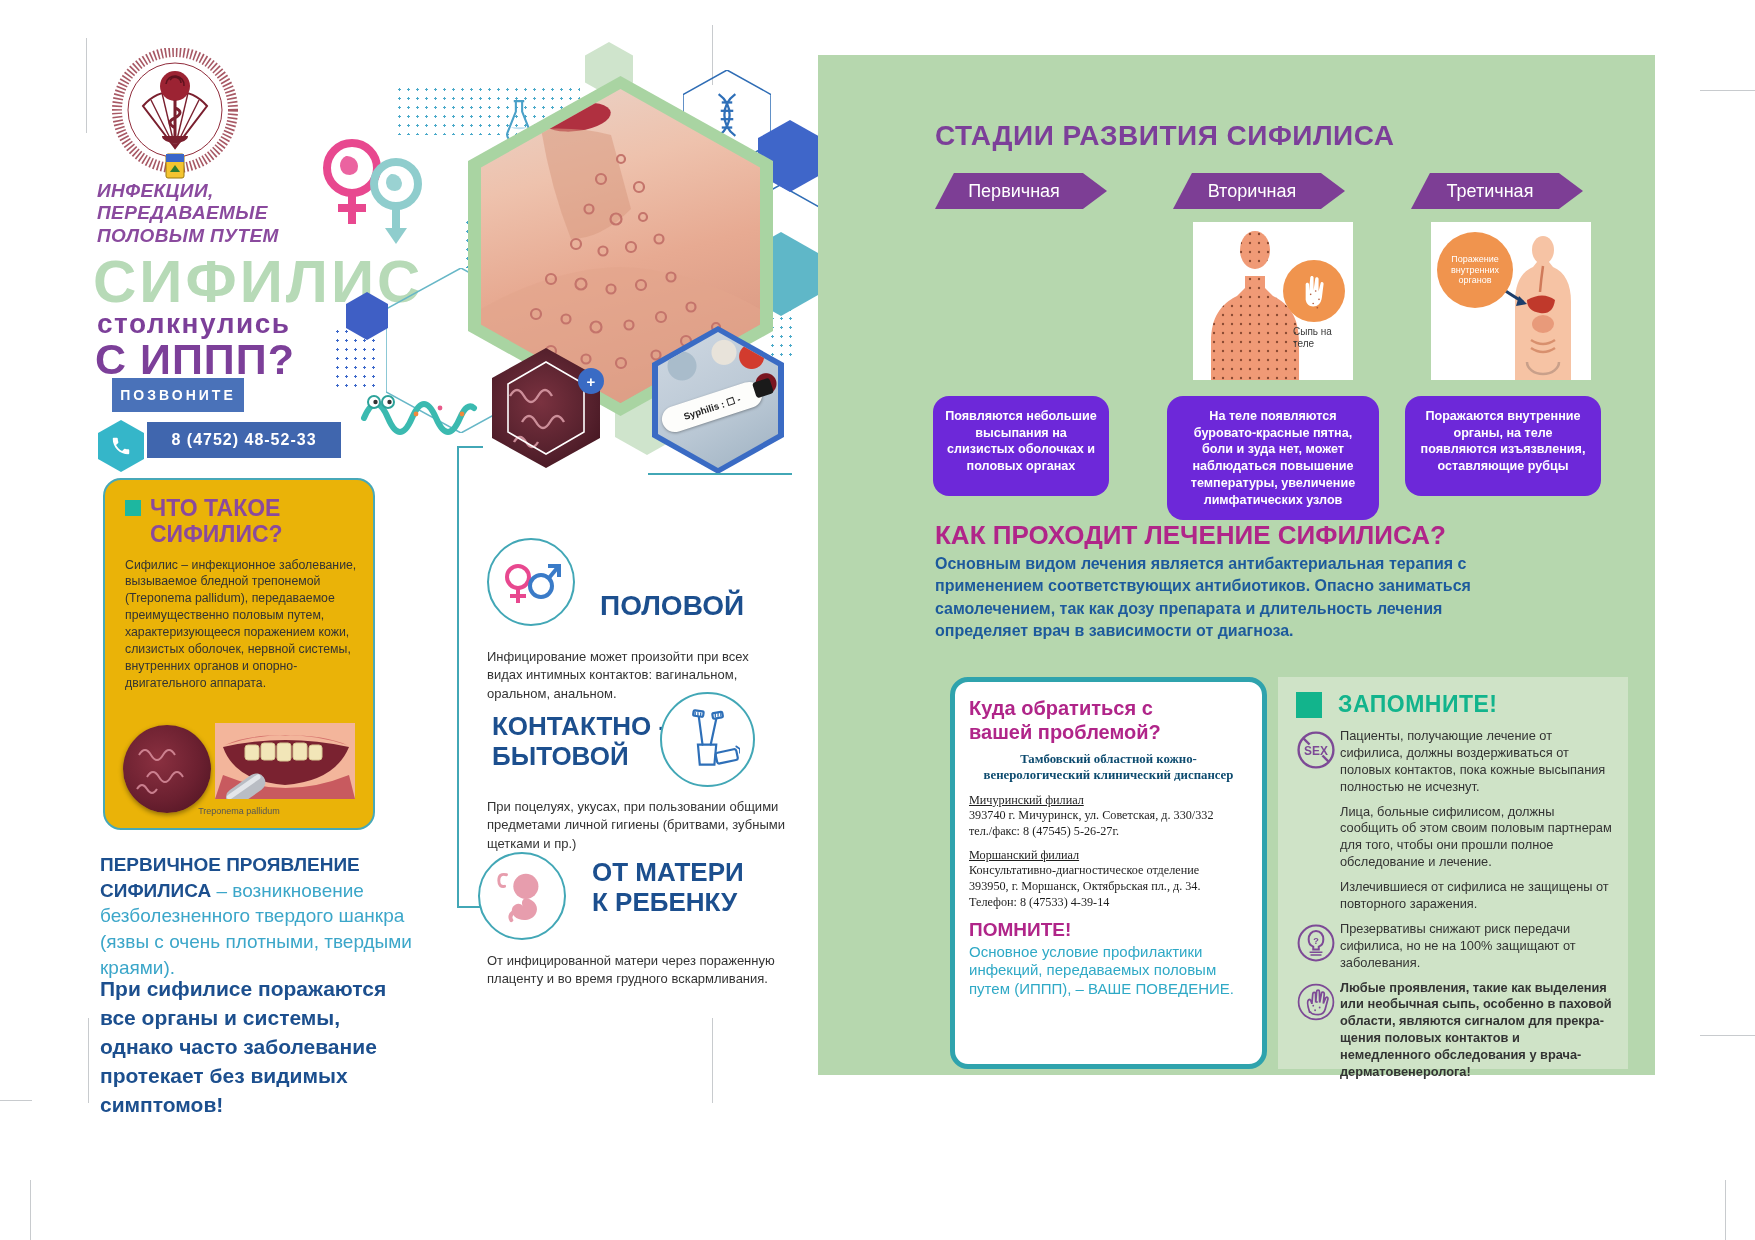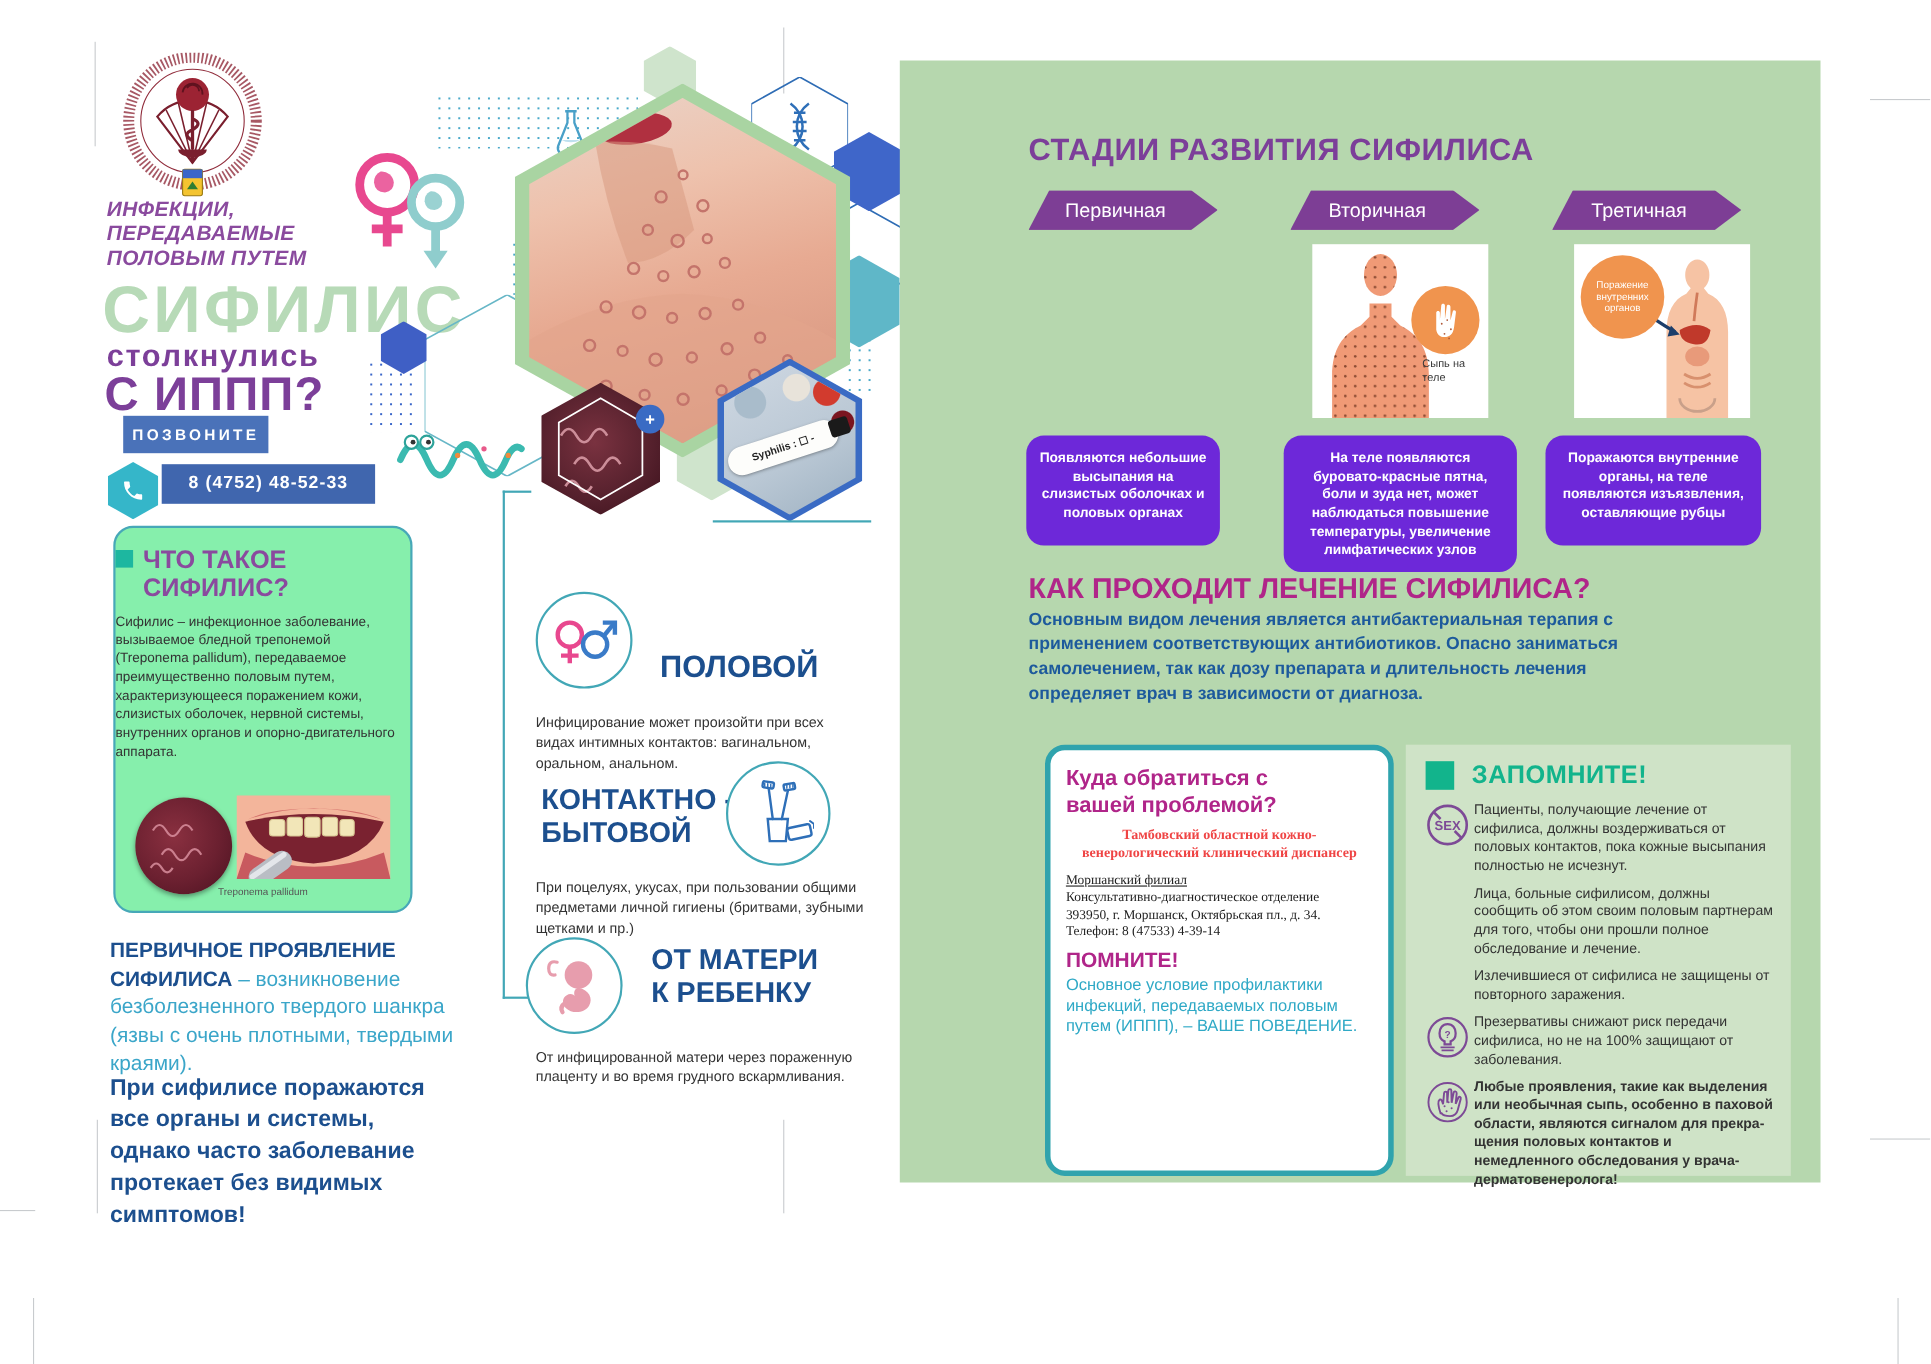--- a/index.html
+++ b/index.html
@@ -12,21 +12,21 @@
   .crop{background:#9aa0a6;opacity:.55;}
   
   .kicker{font-size:19px;font-weight:bold;color:#8a4a9e;line-height:1.18;white-space:pre-line;letter-spacing:.4px;}
   .disease{font-size:60px;font-weight:bold;color:#b7dab7;letter-spacing:3px;line-height:1;}
   .hook1{font-size:28px;font-weight:bold;color:#7c3f99;letter-spacing:1.5px;}
   .hook2{font-size:43px;font-weight:bold;color:#7c3f99;letter-spacing:1px;line-height:1;}
   .callbtn{background:#4a72b9;color:#fff;font-size:14px;font-weight:bold;letter-spacing:3px;
            display:flex;align-items:center;justify-content:center;}
   .phonebar{background:#4066ae;color:#fff;font-size:16px;font-weight:bold;letter-spacing:1px;
             display:flex;align-items:center;justify-content:center;}
-  .whatbox{border:2.5px solid #47a8b8;border-radius:18px;background:#86efac;padding:16px 14px 10px 0;box-sizing:border-box;}
+  .whatbox{border:2.5px solid #47a8b8;border-radius:18px;background:#eab308;padding:16px 14px 10px 20px;box-sizing:border-box;}
   .whatheading{font-size:23px;font-weight:bold;color:#8a4a9e;line-height:1.12;}
   .tealsq{background:#1db7a0;display:inline-block;}
   .smallbody{font-size:12.3px;line-height:1.38;color:#333;}
   .primary-lead{font-size:19px;font-weight:bold;color:#1c4f8e;}
   .primary-rest{font-size:19px;color:#3ba6c9;}
   .warning{font-size:21px;font-weight:bold;color:#1c4f8e;line-height:1.38;}
   .transheading{font-size:27px;font-weight:bold;color:#7c3f99;line-height:1.12;white-space:pre-line;}
   .routetitle{font-size:26px;font-weight:bold;color:#1c4f8e;line-height:1.15;white-space:pre-line;}
   .routedesc{font-size:13px;line-height:1.42;color:#333;}
   .iconcircle{border:2.5px solid #42a7b6;border-radius:50%;background:#fff;display:flex;align-items:center;justify-content:center;box-sizing:border-box;}
@@ -35,21 +35,21 @@
   .rp-title{font-size:28px;font-weight:bold;color:#7c3f99;letter-spacing:.5px;}
   .banner{background:#7d3e95;color:#fff;font-size:18px;display:flex;align-items:center;justify-content:center;
           clip-path:polygon(11% 0,86% 0,100% 50%,86% 100%,0 100%);padding-right:14px;box-sizing:border-box;}
   .stageimg{background:#fff;overflow:hidden;}
   .stagebox{background:#6d28d9;border-radius:16px;color:#fff;font-weight:600;font-size:12.6px;
             line-height:1.33;text-align:center;padding:12px 10px;box-sizing:border-box;}
   .treatheading{font-size:26px;font-weight:bold;color:#b02589;}
   .treatbody{font-size:16px;font-weight:bold;color:#1d5a9c;line-height:1.4;}
   .contactbox{background:#fff;border:5px solid #2fa3ad;border-radius:18px;padding:14px 14px 10px 14px;box-sizing:border-box;}
   .contacthead{font-size:20px;font-weight:bold;color:#b02589;line-height:1.22;}
-  .clinic{font-family:"Liberation Serif",serif;font-size:12.8px;font-weight:bold;color:#ef4444;text-align:center;line-height:1.25;}
+  .clinic{font-family:"Liberation Serif",serif;font-size:12.8px;font-weight:bold;color:#0c4a6e;text-align:center;line-height:1.25;}
   .serifline{font-family:"Liberation Serif",serif;font-size:12.2px;color:#1d1d1d;line-height:1.3;}
   .branch{font-family:"Liberation Serif",serif;font-size:12.2px;color:#1d1d1d;text-decoration:underline;}
   .pomnite{font-size:19px;font-weight:bold;color:#b02589;}
   .pomtext{font-size:15px;color:#2fa9c6;line-height:1.22;font-weight:500;}
   .memopanel{background:#cfe3c7;padding:14px;box-sizing:border-box;}
   .memohead{font-size:23px;font-weight:bold;color:#12b48c;letter-spacing:.5px;}
   .memoitem{font-size:12.8px;line-height:1.32;color:#333;}
   .memoicon{width:48px;flex:0 0 48px;display:flex;justify-content:center;align-items:flex-start;}
   .orangecircle{background:#f0944e;border-radius:50%;display:flex;align-items:center;justify-content:center;}
   .imglabel{font-size:10px;color:#3a3a3a;line-height:1.2;}
@@ -378,20 +378,25 @@
   </div>
   <div class="abs stagebox" style="left:1405px;top:396px;width:196px;min-height:100px;">Поражаются внутренние органы, на теле появляются изъязвления, оставляющие рубцы</div>
 
   <div class="abs treatheading" style="left:935px;top:520px;">КАК ПРОХОДИТ ЛЕЧЕНИЕ СИФИЛИСА?</div>
   <div class="abs treatbody" style="left:935px;top:553px;width:575px;">Основным видом лечения является антибактериальная терапия с применением соответствующих антибиотиков. Опасно заниматься самолечением, так как дозу препарата и длительность лечения определяет врач в зависимости от диагноза.</div>
 
   <div class="abs contactbox" style="left:950px;top:677px;width:317px;height:392px;">
     <div class="contacthead" style="width:250px;">Куда  обратиться с вашей проблемой?</div>
     <div class="clinic" style="margin-top:7px;">Тамбовский областной кожно-венерологический клинический диспансер</div>
     <div style="margin-top:9px;">
+      <div class="branch">Мичуринский филиал</div>
+      <div class="serifline">393740 г. Мичуринск, ул. Советская, д. 330/332</div>
+      <div class="serifline">тел./факс: 8 (47545) 5-26-27г.</div>
+    </div>
+    <div style="margin-top:9px;">
       <div class="branch">Моршанский филиал</div>
       <div class="serifline">Консультативно-диагностическое отделение</div>
       <div class="serifline">393950, г. Моршанск, Октябрьская пл., д. 34.</div>
       <div class="serifline">Телефон: 8 (47533) 4-39-14</div>
     </div>
     <div class="pomnite" style="margin-top:8px;">ПОМНИТЕ!</div>
     <div class="pomtext" style="margin-top:2px;">Основное условие профилактики инфекций, передаваемых половым путем (ИППП), – ВАШЕ  ПОВЕДЕНИЕ.</div>
   </div>
 
   <div class="abs memopanel" style="left:1278px;top:677px;width:350px;height:392px;">

